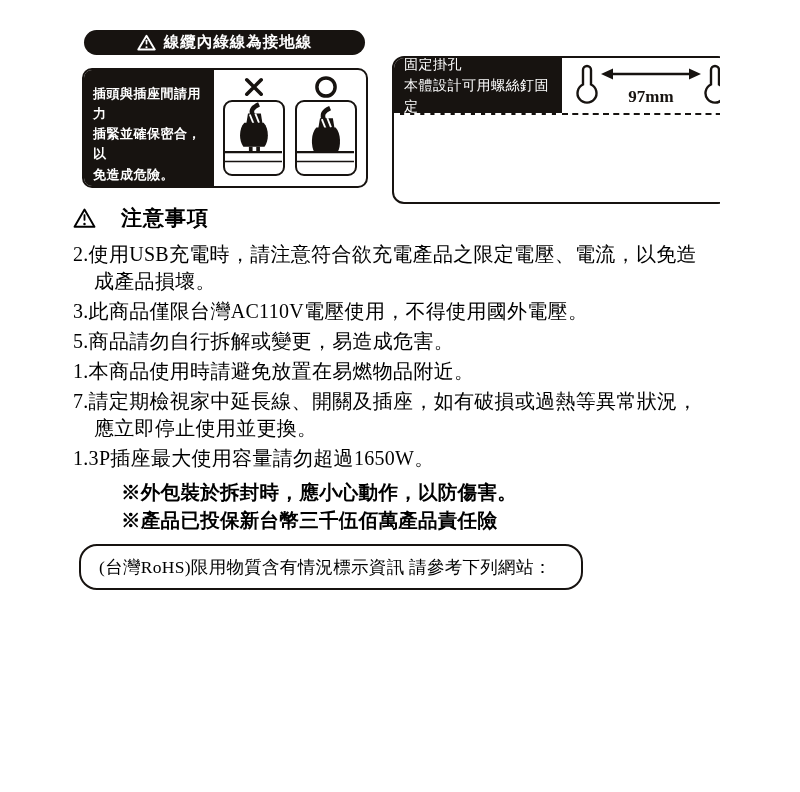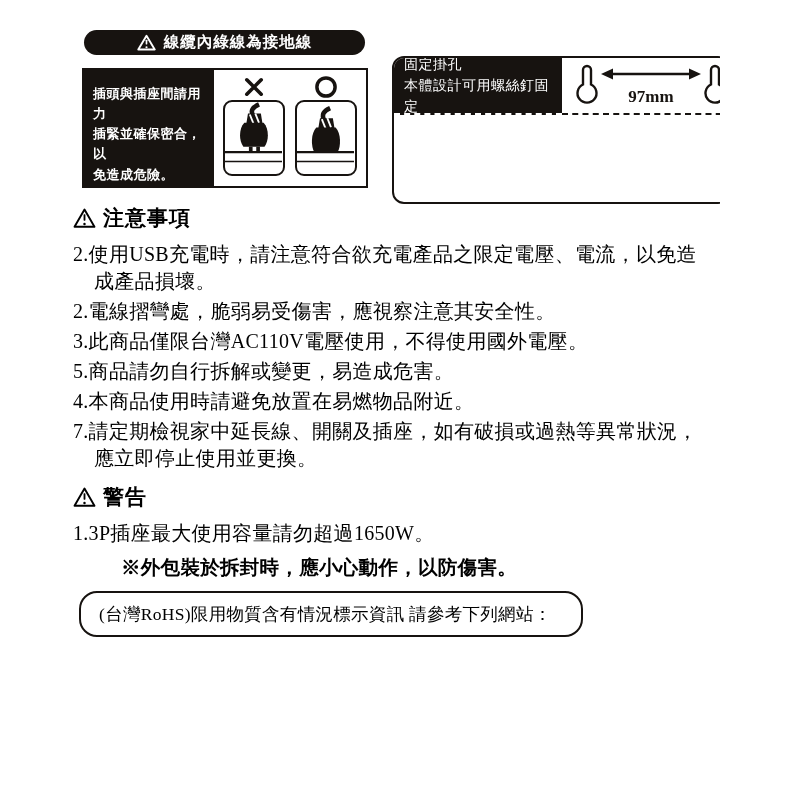--- a/index.html
+++ b/index.html
@@ -11,21 +11,21 @@
   
   .banner {
     position:absolute; left:84px; top:30px; width:281px; height:25px;
     background:#171310; border-radius:13px; color:#fff;
     display:flex; align-items:center; justify-content:center; gap:8px;
     font-size:15.5px; font-weight:bold; letter-spacing:1px;
   }
   
   .warn-box {
     position:absolute; left:82px; top:68px; width:286px; height:120px;
-    border:2px solid #171310; border-radius:0; background:#fff;
+    border:2px solid #171310; border-radius:10px; background:#fff;
     display:flex; overflow:hidden;
   }
   .warn-left {
     width:130px; background:#171310; color:#fff; padding:8px 8px 4px 9px;
     display:flex; flex-direction:column; align-items:center;
   }
   .warn-left .txt {
     font-size:13px; font-weight:bold; line-height:1.55; white-space:pre-wrap;
     width:100%; margin-top:6px; letter-spacing:0.5px;
   }
@@ -51,21 +51,21 @@
     width:168px; background:#171310; color:#fff; font-size:14px; font-weight:500;
     display:flex; align-items:center; padding-left:10px; line-height:1.5;
     white-space:pre-wrap; letter-spacing:0.5px;
   }
   .r1 .mount-label { border-bottom:2px dashed #fff; }
   .r1 .mount-diagram { border-bottom:2px dashed #171310; }
   .mount-diagram { flex:1; background:#fff; display:flex; align-items:center; justify-content:center;padding-left:8px; }
   
   .content { position:absolute; left:73px; top:204px; width:662px; }
   .sec-head {
-    display:flex; align-items:center; gap:7px;
+    display:flex; align-items:center; gap:25px;
     font-size:21px; font-weight:bold; margin-bottom:9px; letter-spacing:1px;
   }
   .item {
     font-size:20px; line-height:27px; margin-bottom:3px;
     white-space:pre-wrap; padding-left:21px; text-indent:-21px; letter-spacing:0.3px;
   }
   .warn-sec { margin-top:11px; }
   .notes { margin-top:9px; }
   .note-line { font-size:19.5px; font-weight:bold; line-height:24px; margin-bottom:4px; letter-spacing:0.3px;margin-left:48px; }
   .rohs {
@@ -202,39 +202,31 @@
     <div class="sec-head">
       <svg class="tri" width="23" height="20" viewBox="0 0 60 52">
         <path d="M30 4 L56 49 L4 49 Z" fill="none" stroke="#000" stroke-width="5" stroke-linejoin="round"></path>
         <rect x="27.6" y="16" width="4.8" height="17" rx="1.5" fill="#000"></rect>
         <circle cx="30" cy="41.5" r="3.2" fill="#000"></circle>
       </svg>
       <span>注意事項</span>
     </div>
     <div class="item">2.使用USB充電時，請注意符合欲充電產品之限定電壓、電流，以免造
 成產品損壞。</div>
-    <div class="item">2.電線摺彎處，脆弱易受傷害，應視察注意其安全性。</div>
     <div class="item">3.此商品僅限台灣AC110V電壓使用，不得使用國外電壓。</div>
     <div class="item">5.商品請勿自行拆解或變更，易造成危害。</div>
-    <div class="item">4.本商品使用時請避免放置在易燃物品附近。</div>
+    <div class="item">1.本商品使用時請避免放置在易燃物品附近。</div>
     <div class="item">7.請定期檢視家中延長線、開關及插座，如有破損或過熱等異常狀況，
 應立即停止使用並更換。</div>
 
-    <div class="sec-head warn-sec">
-      <svg class="tri" width="23" height="20" viewBox="0 0 60 52">
-        <path d="M30 4 L56 49 L4 49 Z" fill="none" stroke="#000" stroke-width="5" stroke-linejoin="round"></path>
-        <rect x="27.6" y="16" width="4.8" height="17" rx="1.5" fill="#000"></rect>
-        <circle cx="30" cy="41.5" r="3.2" fill="#000"></circle>
-      </svg>
-      <span>警告</span>
-    </div>
     <div class="item">1.3P插座最大使用容量請勿超過1650W。</div>
 
     <div class="notes">
       <div class="note-line">※外包裝於拆封時，應小心動作，以防傷害。</div>
+      <div class="note-line">※產品已投保新台幣三千伍佰萬產品責任險</div>
     </div>
 
     <div class="rohs">
       <div class="rohs-l1">(台灣RoHS)限用物質含有情況標示資訊 請參考下列網站：</div>
 
     </div>
 
   </div>
 </div>
 

